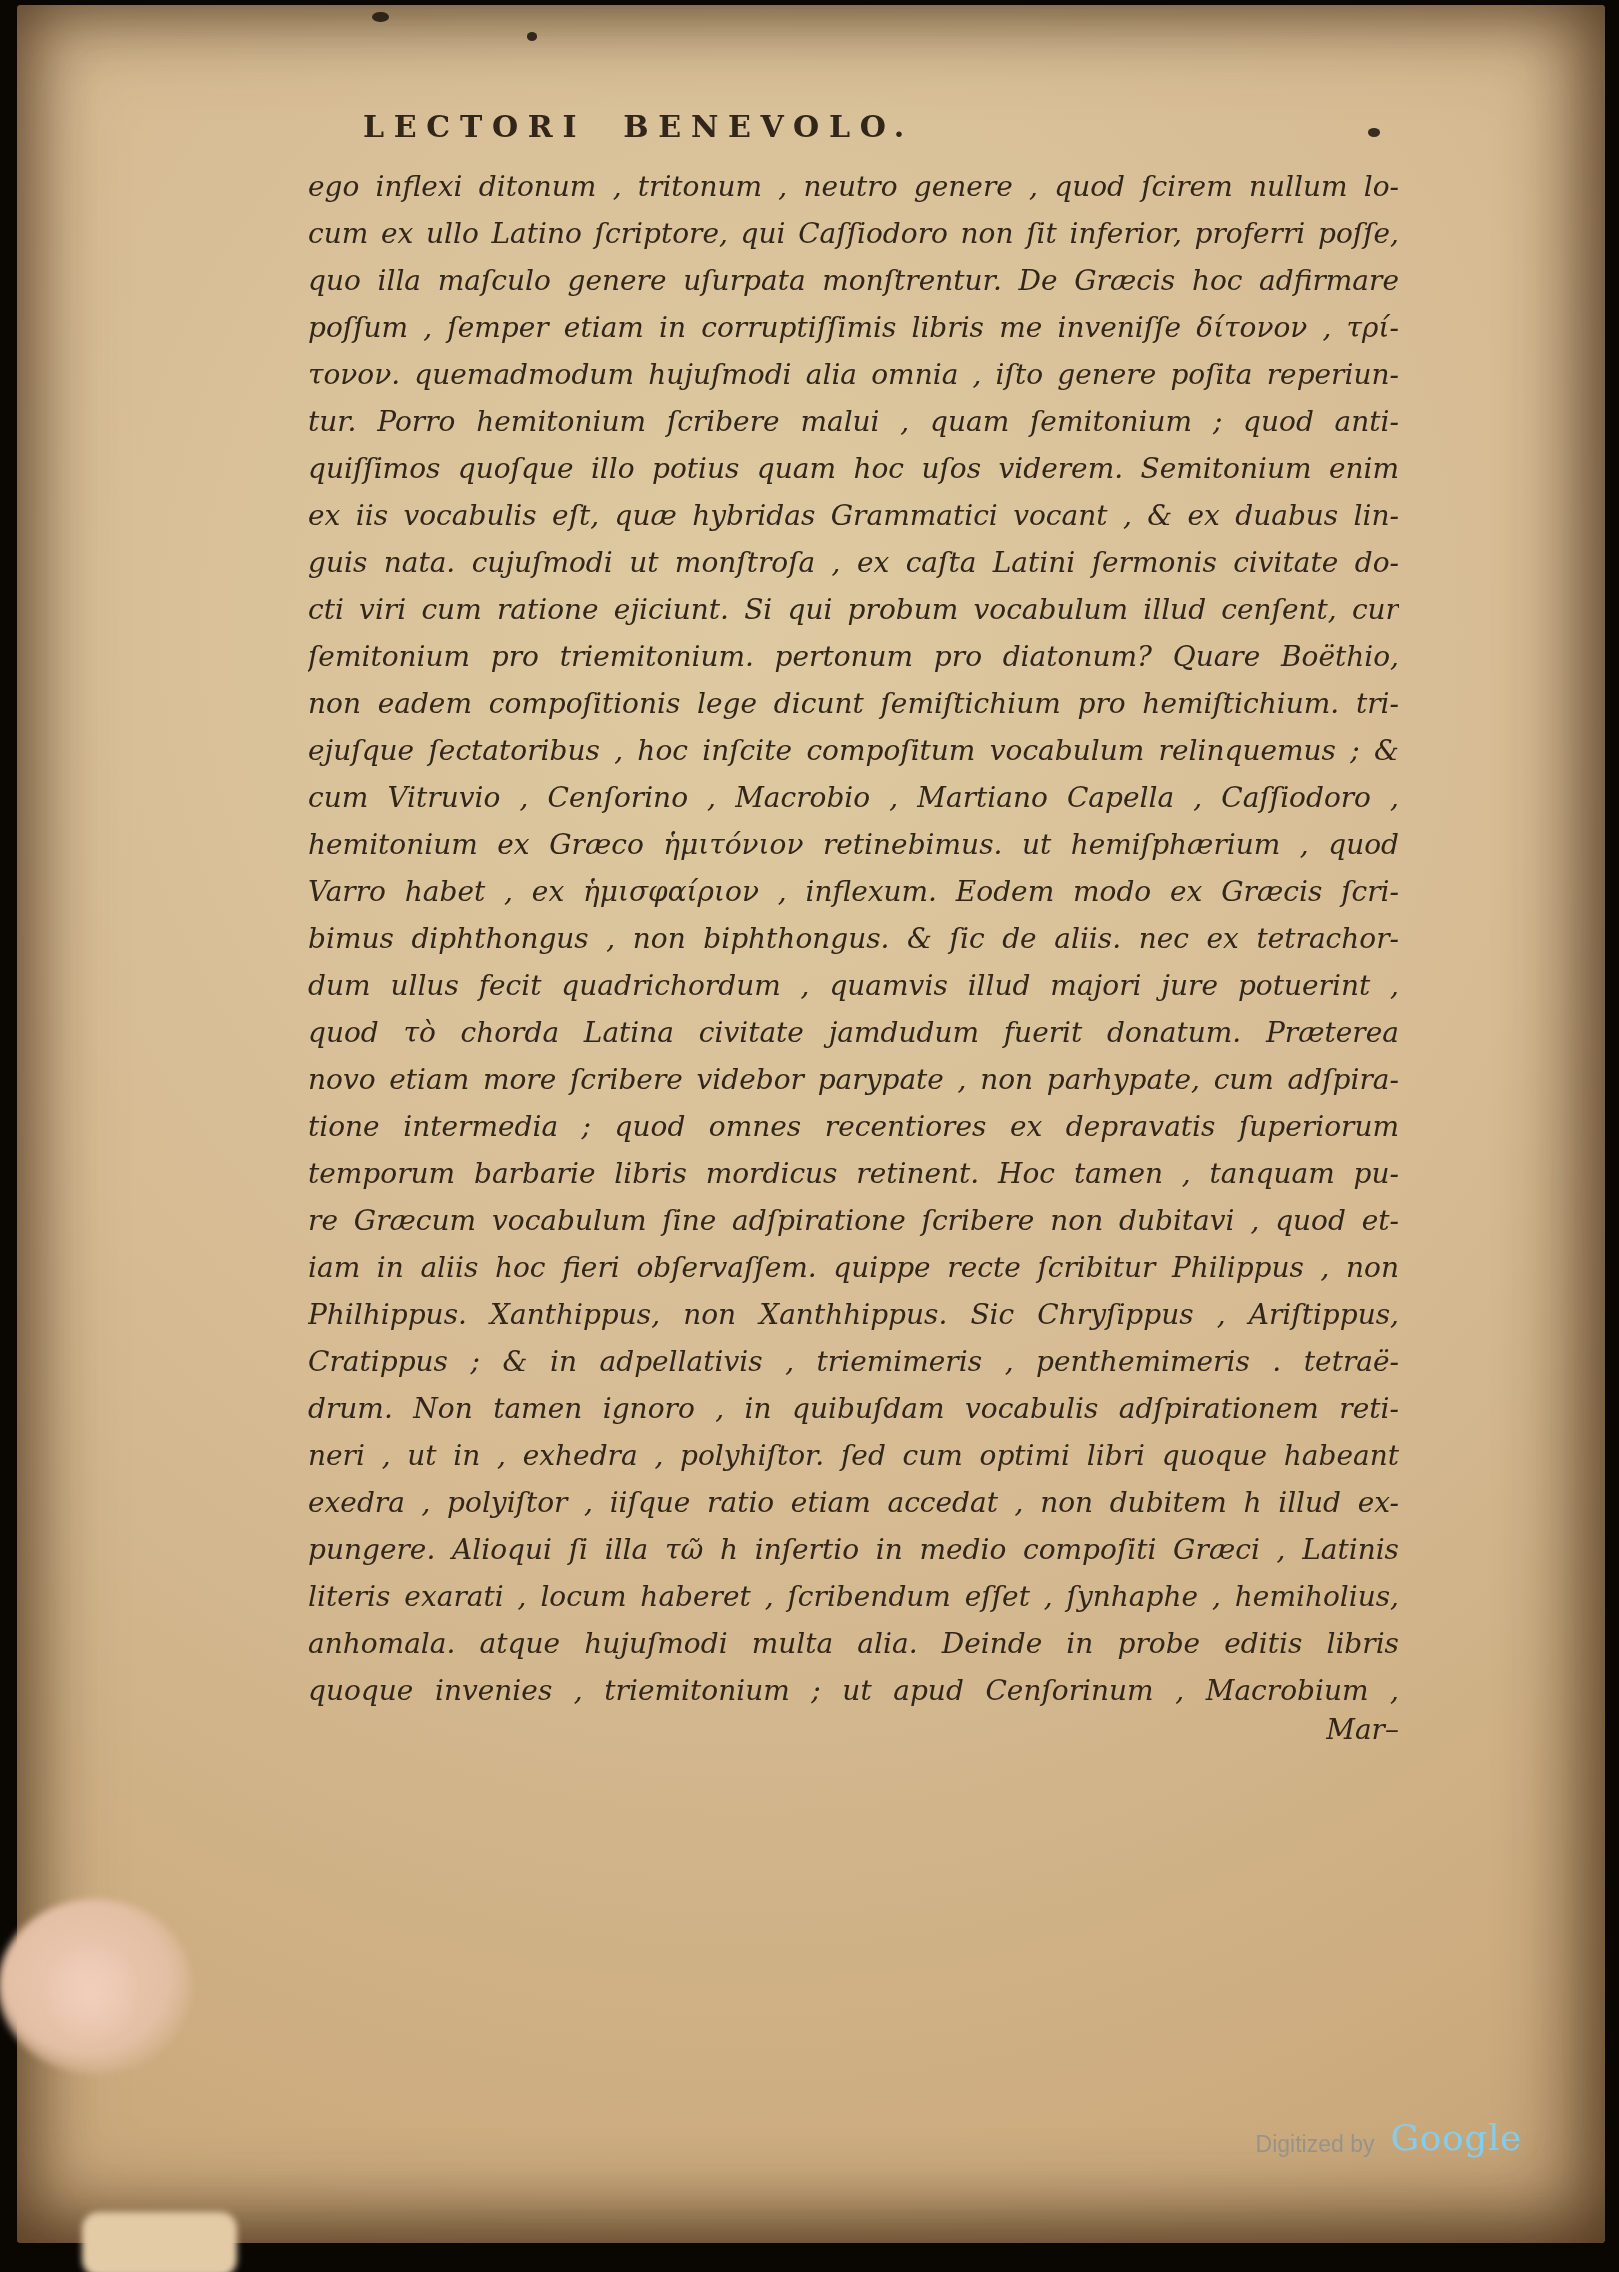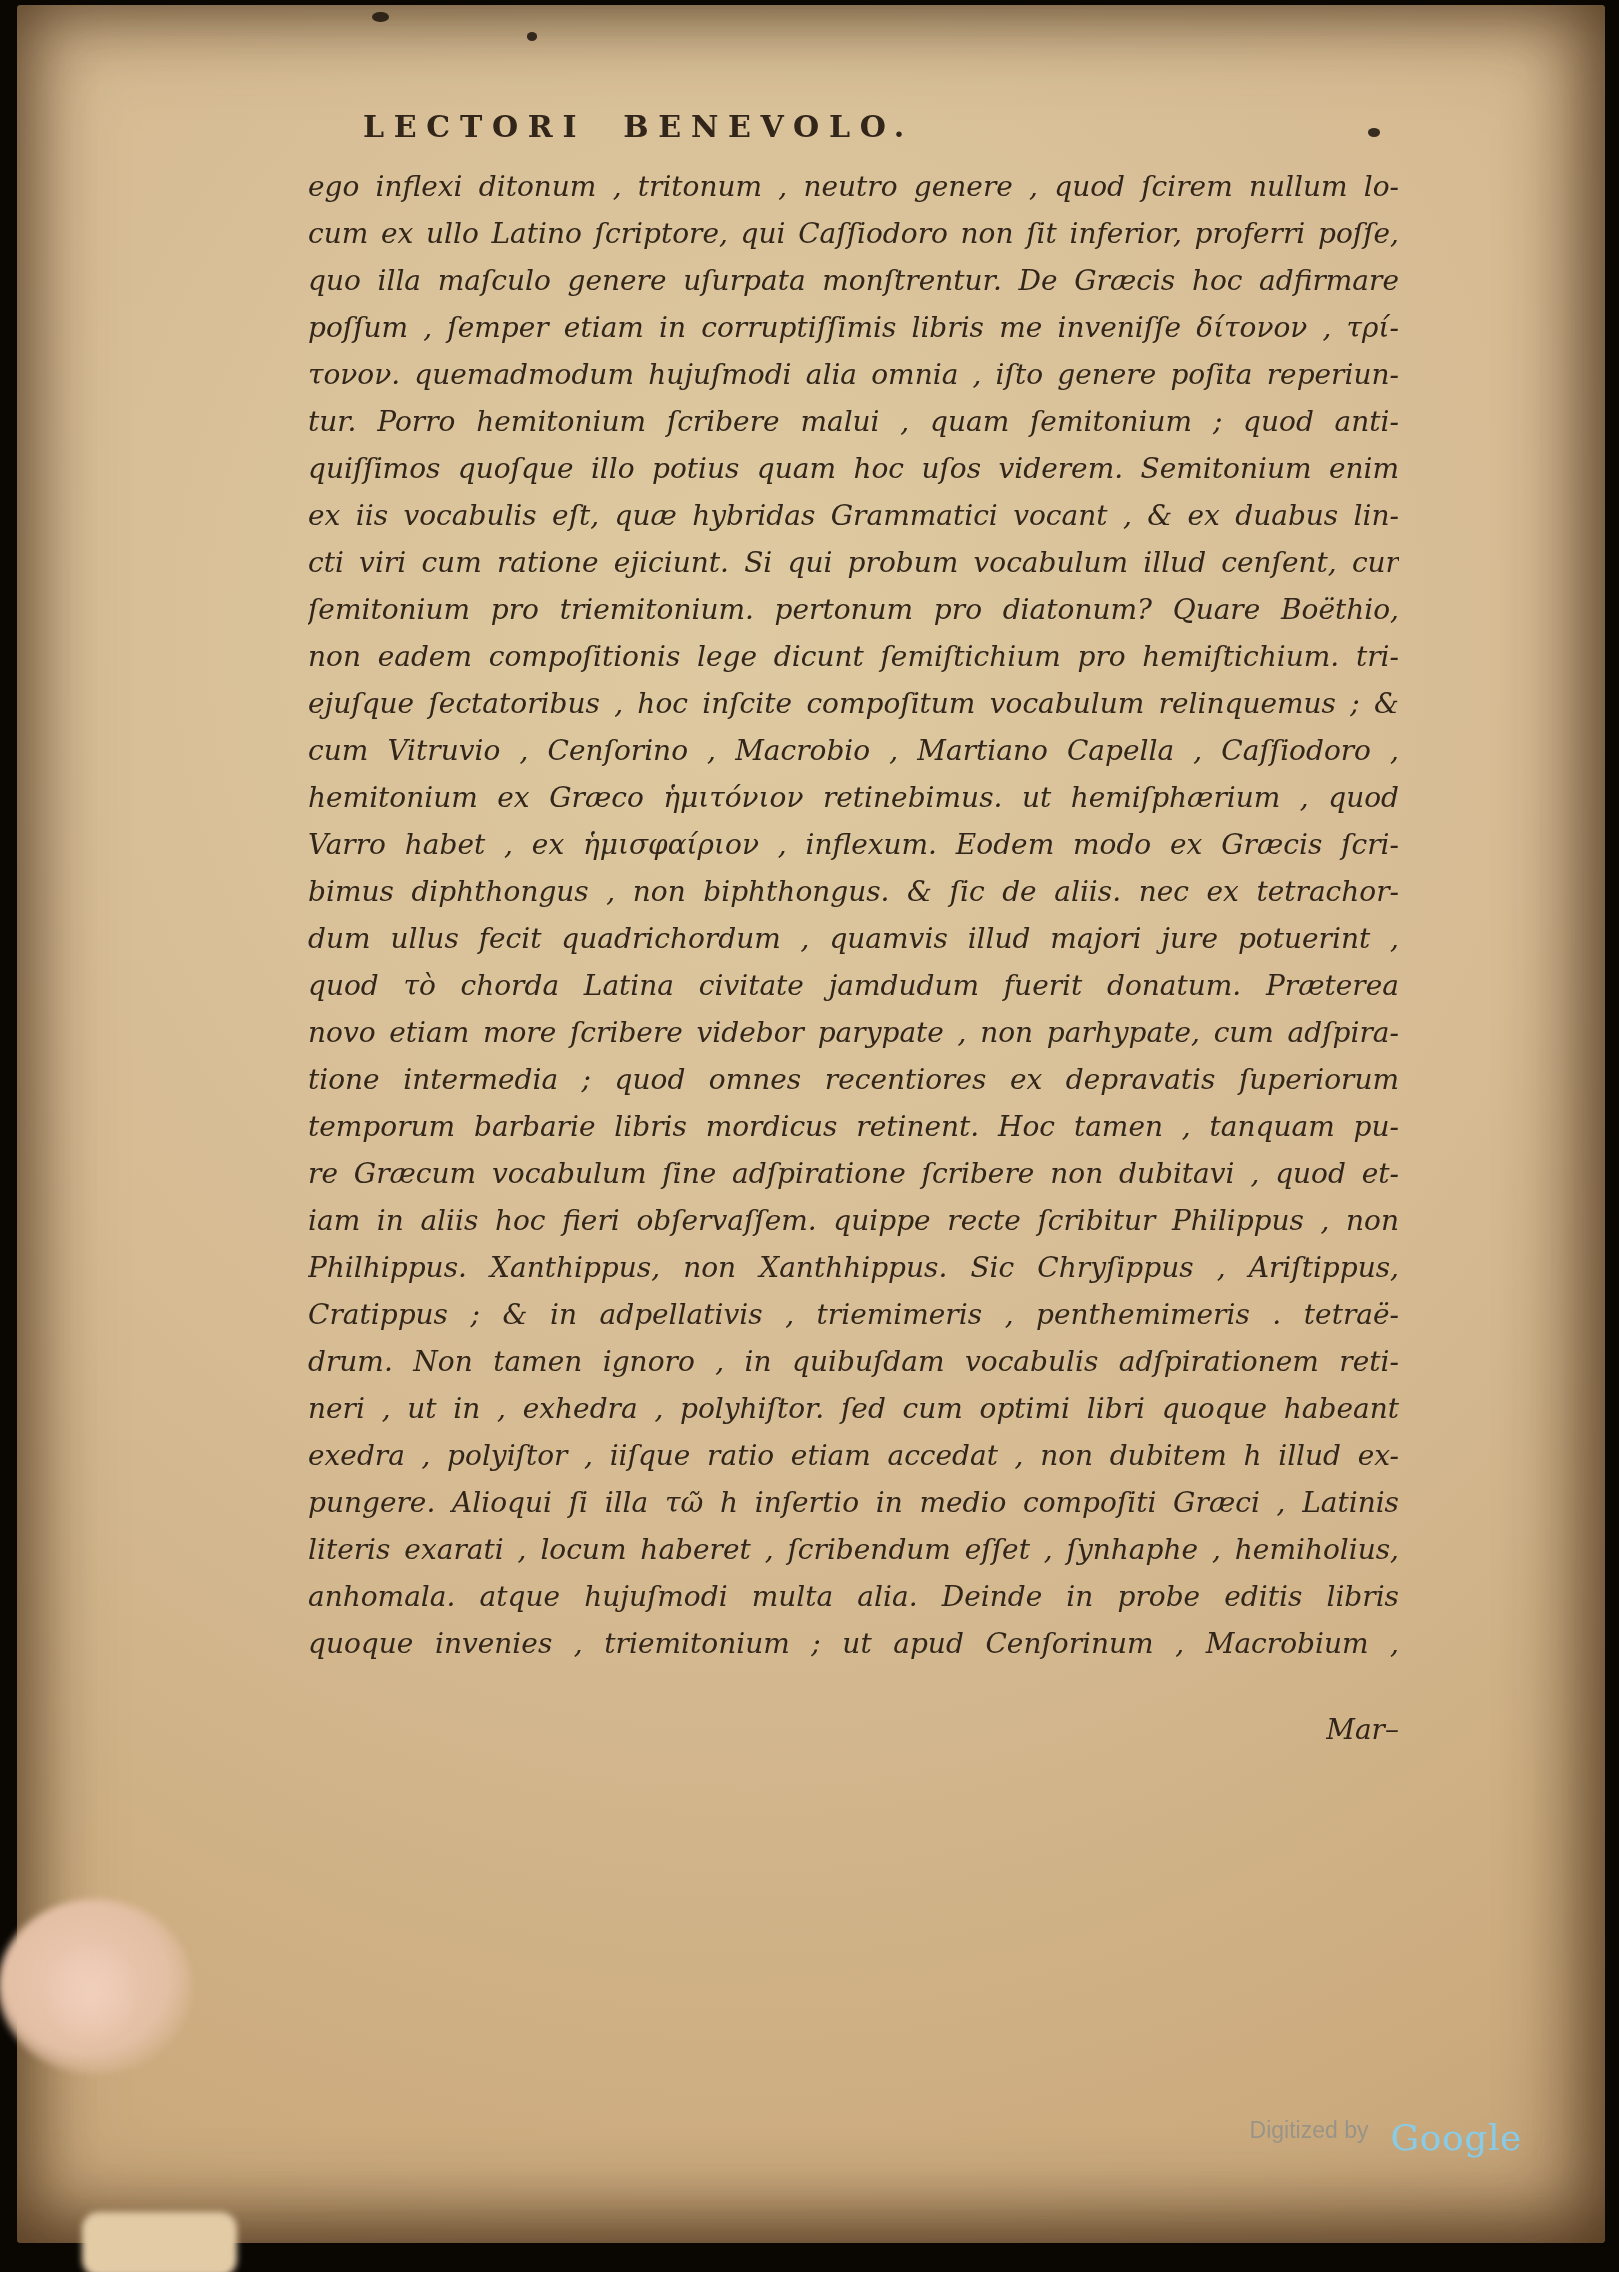--- a/index.html
+++ b/index.html
@@ -38,21 +38,21 @@
     overflow: hidden;
   }
   .catchword {
     position: absolute; right: 220px; top: 1706px;
     height: 47px; line-height: 47px;
     font-size: 28px; font-style: italic;
     color: var(--ink, #32261a);
   }
   .watermark {
     position: absolute; right: 97px; top: 2117px;
-    display: flex; align-items: flex-start; gap: 22px;
+    display: flex; align-items: flex-end; gap: 16px;
     opacity: .85;
   }
   .wm-prefix {
     font-family: "Liberation Sans", sans-serif;
     font-size: 23px; color: #91908a;
   }
   .wm-brand {
     font-family: "DejaVu Serif", serif;
     font-size: 36px; color: #7dd3fc; letter-spacing: 0.6px;
   }
@@ -103,20 +103,21 @@
 
 <div class="body-text">
     <div class="text-line">ego inflexi ditonum , tritonum , neutro genere , quod ſcirem nullum lo-</div>
     <div class="text-line">cum ex ullo Latino ſcriptore, qui Caſſiodoro non ſit inferior, proferri poſſe,</div>
     <div class="text-line">quo illa maſculo genere uſurpata monſtrentur.  De Græcis hoc adfirmare</div>
     <div class="text-line">poſſum , ſemper etiam in corruptiſſimis libris me inveniſſe δίτονον , τρί-</div>
     <div class="text-line">τονον. quemadmodum hujuſmodi alia omnia , iſto genere poſita reperiun-</div>
     <div class="text-line">tur.  Porro hemitonium ſcribere malui , quam ſemitonium ; quod anti-</div>
     <div class="text-line">quiſſimos quoſque illo potius quam hoc uſos viderem.  Semitonium enim</div>
     <div class="text-line">ex iis vocabulis eſt, quæ hybridas Grammatici vocant , &amp; ex duabus lin-</div>
+    <div class="text-line">guis nata.  cujuſmodi ut monſtroſa , ex caſta Latini ſermonis civitate do-</div>
     <div class="text-line">cti viri cum ratione ejiciunt.  Si qui probum vocabulum illud cenſent, cur</div>
     <div class="text-line">ſemitonium pro triemitonium.  pertonum pro diatonum? Quare Boëthio,</div>
     <div class="text-line">non eadem compoſitionis lege dicunt ſemiſtichium pro hemiſtichium. tri-</div>
     <div class="text-line">ejuſque ſectatoribus , hoc inſcite compoſitum vocabulum relinquemus ; &amp;</div>
     <div class="text-line">cum Vitruvio , Cenſorino , Macrobio , Martiano Capella , Caſſiodoro ,</div>
     <div class="text-line">hemitonium ex Græco ἡμιτόνιον retinebimus. ut hemiſphærium , quod</div>
     <div class="text-line">Varro habet , ex ἡμισφαίριον , inflexum.  Eodem modo ex Græcis ſcri-</div>
     <div class="text-line">bimus diphthongus , non biphthongus.  &amp; ſic de aliis.  nec ex tetrachor-</div>
     <div class="text-line">dum ullus fecit quadrichordum ,  quamvis illud majori jure potuerint ,</div>
     <div class="text-line">quod τὸ chorda Latina civitate jamdudum fuerit donatum.  Præterea</div>

